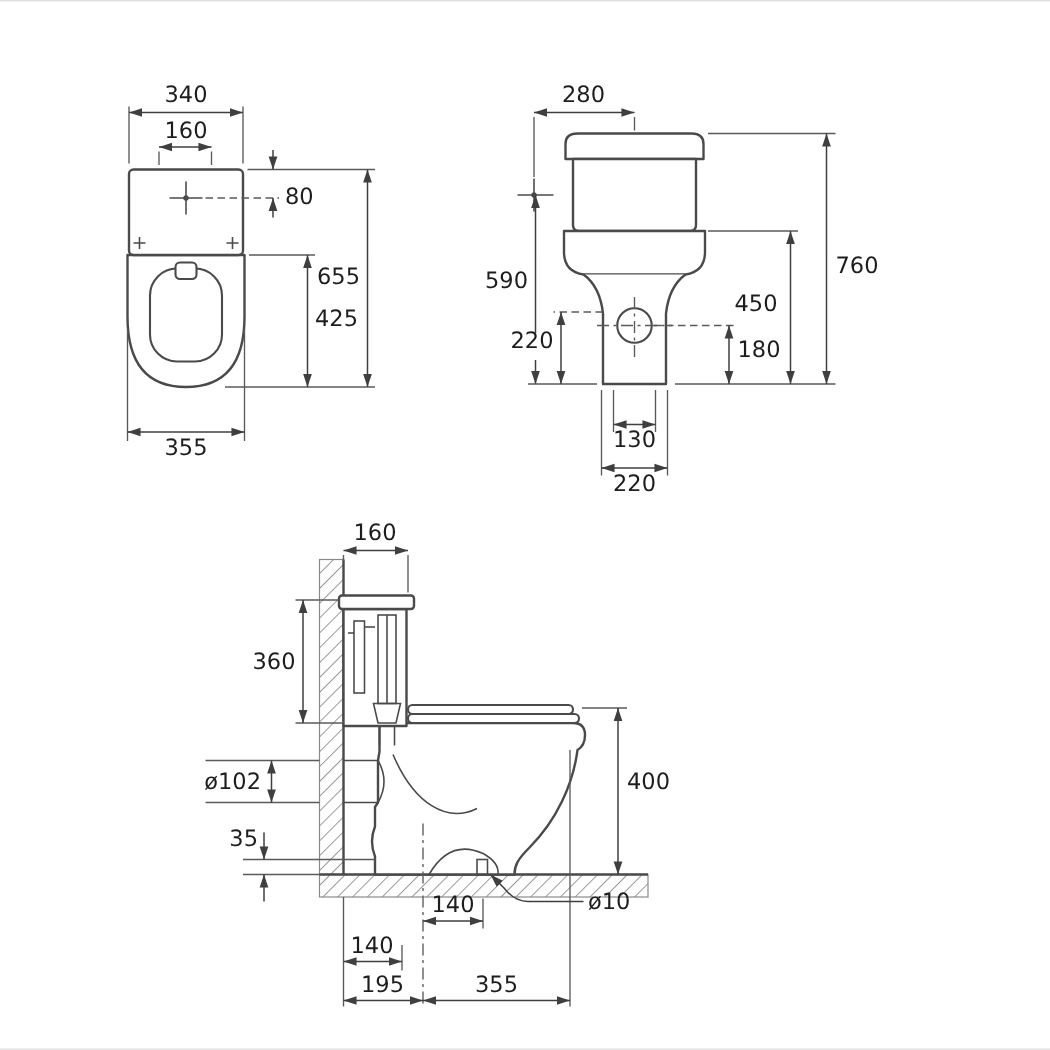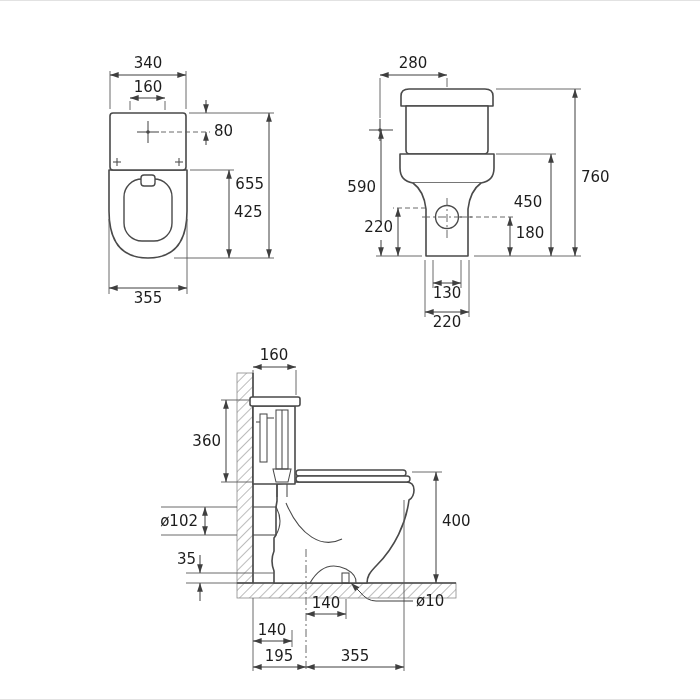--- a/index.html
+++ b/index.html
@@ -1,21 +1,20 @@
 <!DOCTYPE html>
 <html><head>
 <meta charset="utf-8">
 <style>
   html,body{margin:0;padding:0;background:#fff;}
   #stage{
     position:relative;width:700px;height:700px;background:#ffffff;
     border-top:1px solid #e2e2e2;border-bottom:1px solid #e2e2e2;
     box-sizing:border-box;
     font-family:"DejaVu Sans", sans-serif;
-    padding-left:24px;
   }
   svg{display:block;}
   .outline{fill:#ffffff;stroke:#4a4a4a;stroke-width:1.6;stroke-linejoin:round;}
   .outline2{fill:#ffffff;stroke:#4a4a4a;stroke-width:1.4;stroke-linejoin:round;}
   .oline{fill:none;stroke:#4a4a4a;stroke-width:1.6;}
   .detail{fill:none;stroke:#4a4a4a;stroke-width:1.05;}
   .dim{fill:none;stroke:#3f3f3f;stroke-width:1;}
   .ext{fill:none;stroke:#5a5a5a;stroke-width:0.9;}
   .dash{fill:none;stroke:#5a5a5a;stroke-width:0.9;stroke-dasharray:5 3;}
   .cl{fill:none;stroke:#5a5a5a;stroke-width:0.9;stroke-dasharray:8 3 2 3;}

